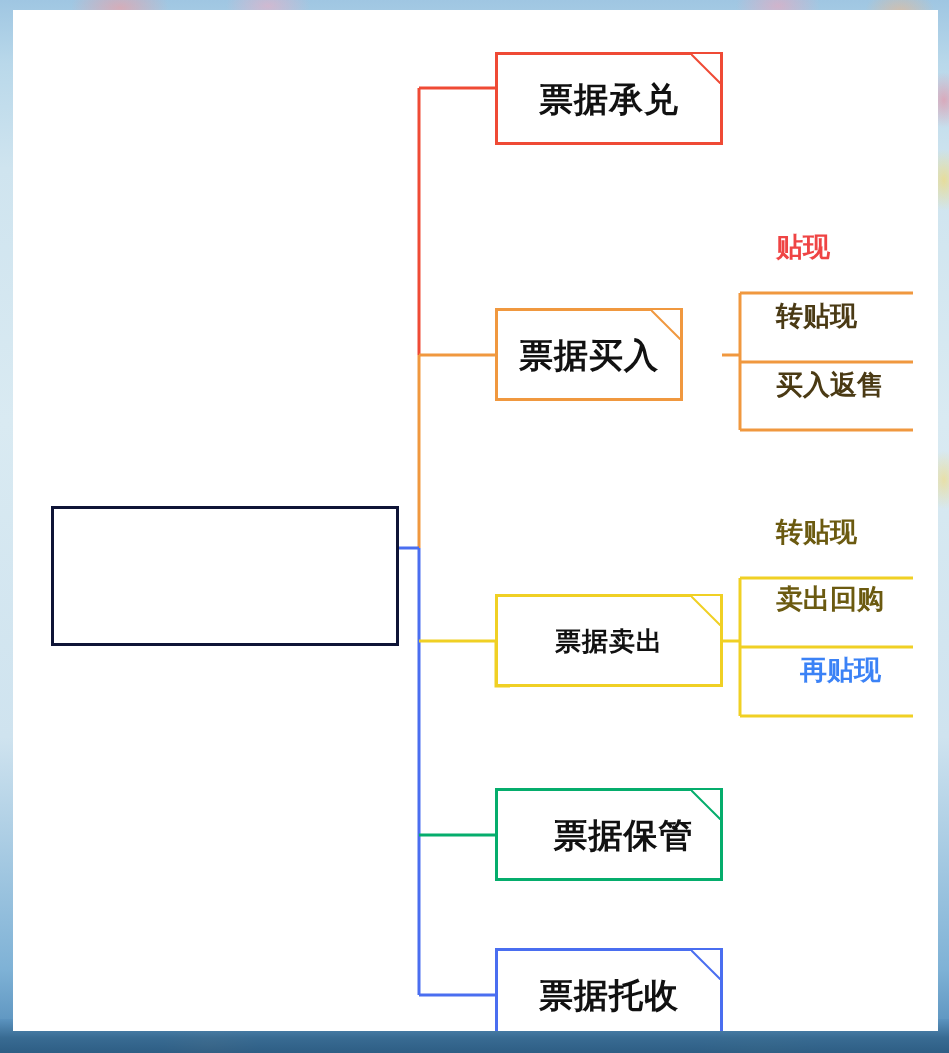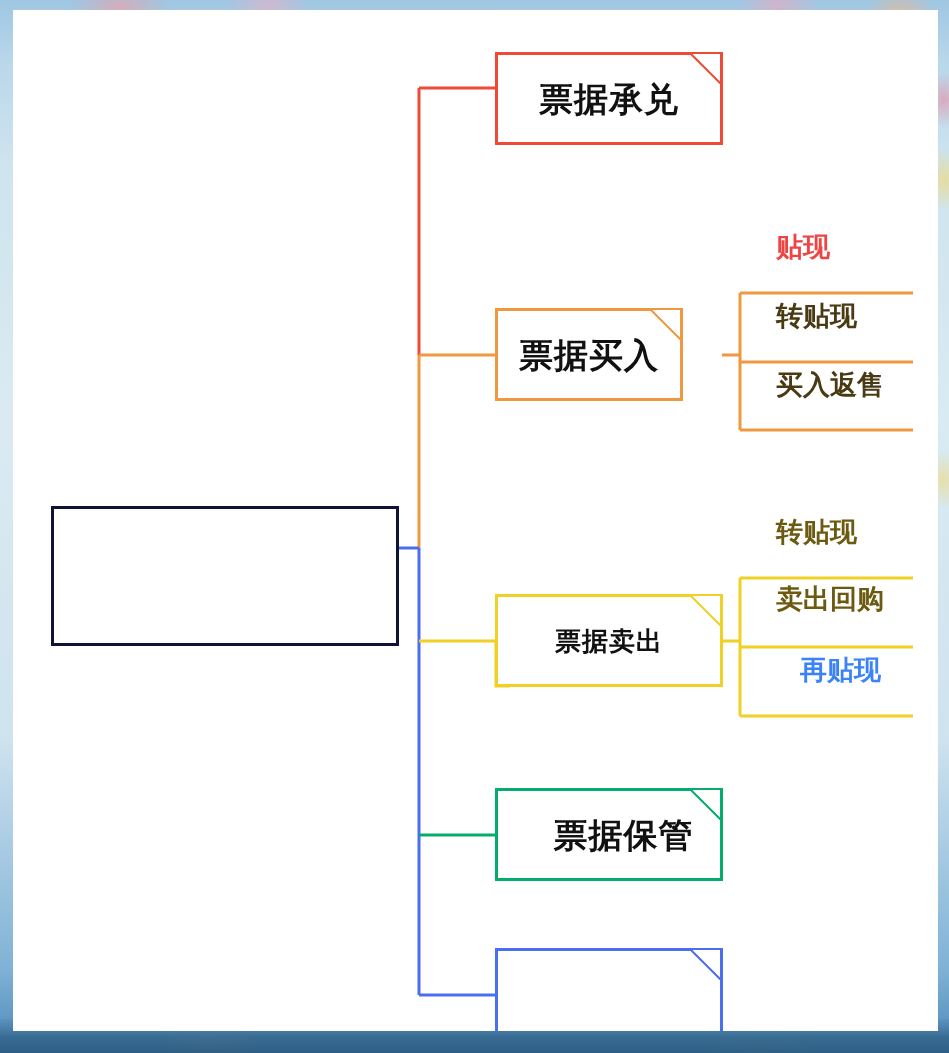--- a/index.html
+++ b/index.html
@@ -169,15 +169,16 @@
     </svg>
     <span class="label" style="font-size:34px;">票据保管</span>
   </div>
 
   <div class="node" style="left:482px;top:938px;width:228px;height:93px;border:3px solid #4a6ef0;">
     <svg class="fold" viewBox="0 0 30 30">
       <polygon points="0,0 30,30 30,0" fill="#ffffff"></polygon>
       <polyline points="0,0 30,30" fill="none" stroke="#4a6ef0" stroke-width="2"></polyline>
       <polyline points="30,30 30,0" fill="none" stroke="#4a6ef0" stroke-width="2"></polyline>
     </svg>
+    <span class="label" style="font-size:34px;">票据托收</span>
   </div>
 
 </div>
 
 </body></html>

